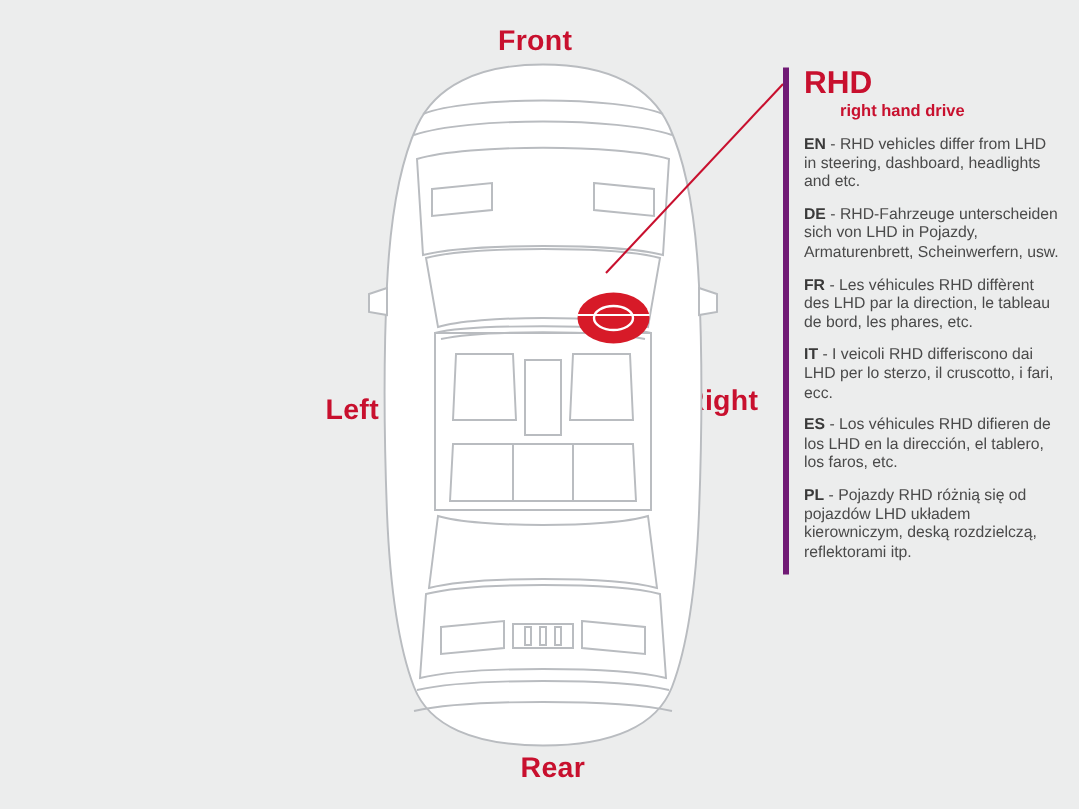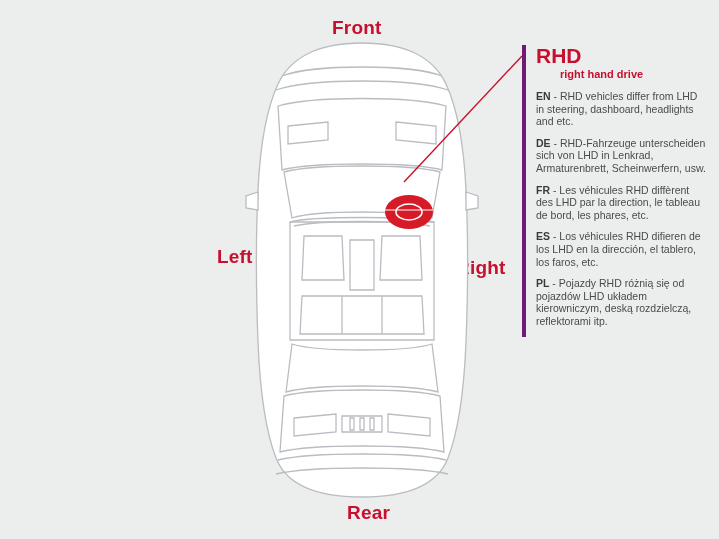--- a/index.html
+++ b/index.html
@@ -24,21 +24,21 @@
   .dir-label {
     position: absolute;
     color: #c8102e;
     font-weight: bold;
     font-size: 19px;
     letter-spacing: 0.2px;
     white-space: nowrap;
   }
   .dir-front { left: 332px; top: 17px; }
   .dir-rear  { left: 337px; top: 502px; margin-left: 10px; }
-  .dir-left  { left: 217px; top: 246px; }
+  .dir-left  { left: 217px; top: 263px; }
   .dir-right { left: 456px; top: 257px; }
 
   .car-svg {
     position: absolute;
     left: 232px;
     top: 40px;
   }
 
   .callout-svg {
     position: absolute;
@@ -161,20 +161,21 @@
 
   <svg class="callout-svg" width="160" height="160" viewBox="0 0 160 160" fill="none" xmlns="http://www.w3.org/2000/svg">
     <path d="M142 16 L 24 142" stroke="#c8102e" stroke-width="1.4"></path>
   </svg>
 
   <div class="panel">
     <div class="panel-title">RHD</div>
     <div class="panel-subtitle">right hand drive</div>
     <div id="desc-list">
         <div class="para"><b>EN</b><span> - RHD vehicles differ from LHD in steering, dashboard, headlights and etc.</span></div>
-        <div class="para"><b>DE</b><span> - RHD-Fahrzeuge unterscheiden sich von LHD in Lenkrad, Armaturenbrett, Scheinwerfern, usw.</span></div>
+        <div class="para"><b>DE</b><span> - RHD-Fahrzeuge unterscheiden sich von LHD in Pojazdy, Armaturenbrett, Scheinwerfern, usw.</span></div>
         <div class="para"><b>FR</b><span> - Les véhicules RHD diffèrent des LHD par la direction, le tableau de bord, les phares, etc.</span></div>
+        <div class="para"><b>IT</b><span> - I veicoli RHD differiscono dai LHD per lo sterzo, il cruscotto, i fari, ecc.</span></div>
         <div class="para"><b>ES</b><span> - Los véhicules RHD difieren de los LHD en la dirección, el tablero, los faros, etc.</span></div>
         <div class="para"><b>PL</b><span> - Pojazdy RHD różnią się od pojazdów LHD układem kierowniczym, deską rozdzielczą, reflektorami itp.</span></div>
       </div>
   </div>
 
 </div>
 
 </body></html>

